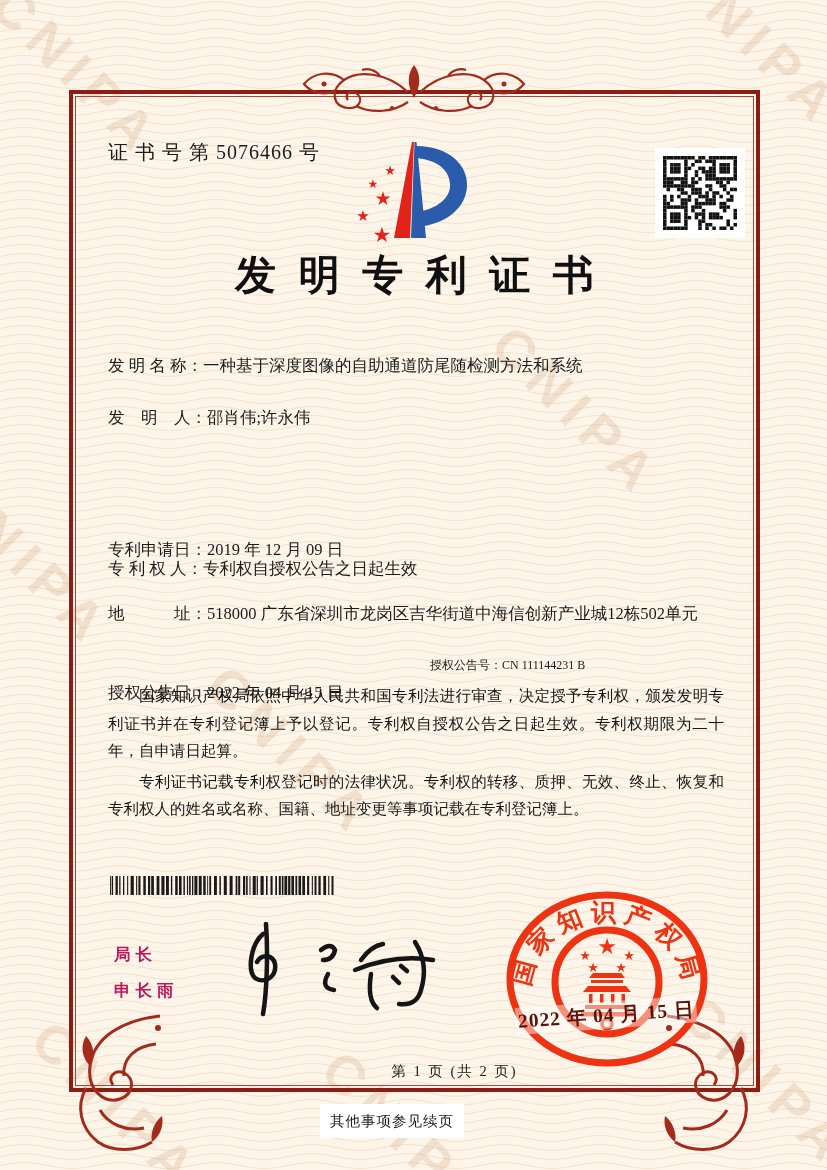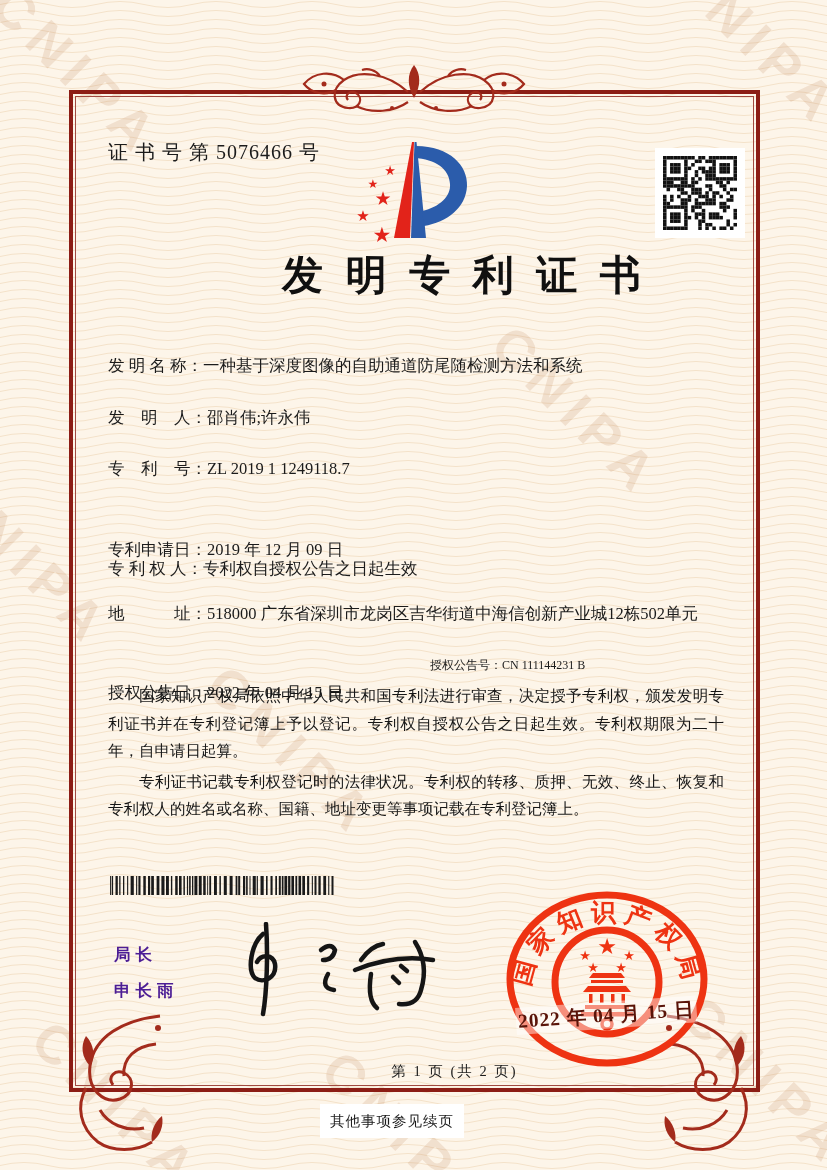--- a/index.html
+++ b/index.html
@@ -12,34 +12,34 @@
       font-weight:700;font-size:54px;letter-spacing:10px;color:rgba(196,138,100,0.20);
       transform:rotate(45deg);white-space:nowrap;pointer-events:none;}
   
   .frame{position:absolute;left:69px;top:90px;width:691px;height:1002px;
          border:4px solid #8c1d15;box-sizing:border-box;}
   .frame::after{content:'';position:absolute;inset:2px;border:1px solid #a1493f;}
   
   .certno{left:108px;top:139px;font-size:20px;letter-spacing:1px;white-space:pre;}
   
   .title{left:69px;top:248px;width:691px;text-align:center;font-size:41px;font-weight:700;
-         letter-spacing:.55em;text-indent:.55em;color:#101010;padding-left:47px;}
+         letter-spacing:.55em;text-indent:.55em;color:#101010;}
   
   .row{position:absolute;left:108px;font-size:16.5px;line-height:1.7;}
   .row .lbl{white-space:pre;text-align:right;}
   .row .val{white-space:pre-wrap;}
   .row .val.wide{display:inline-block;width:498px;vertical-align:top;}
   .row2{position:absolute;left:430px;font-size:12px;line-height:1.7;}
   
   .paras{left:108px;top:682px;width:616px;}
   .paras p{margin:0 0 3px 0;font-size:15.5px;line-height:1.78;text-indent:2em;
            text-align:justify;color:#161616;}
   
   .sig-block{left:114px;top:944px;font-family:"Liberation Sans","DejaVu Sans",sans-serif;
-             font-size:16.5px;font-weight:700;letter-spacing:5px;color:#4c1d95;}
+             font-size:16.5px;font-weight:700;letter-spacing:5px;color:#be185d;}
   .sig-block div{margin-bottom:14px;}
   
   .seal-date{left:516px;top:1008px;transform:rotate(-4deg);transform-origin:left center;
              font-size:19.5px;font-weight:700;letter-spacing:1px;color:#5a1409;
              background:rgba(255,255,255,0.45);padding:0 2px;white-space:pre;z-index:6;}
   
   .pagenum{left:69px;top:1062px;width:691px;text-align:center;font-size:14.5px;letter-spacing:2px;margin-left:40px;}
   .contbox{left:320px;top:1104px;width:144px;height:34px;background:#ffffff;text-align:center;
            line-height:34px;font-size:14.5px;letter-spacing:1px;z-index:7;}
   .qrbox{left:655px;top:148px;width:90px;height:90px;background:#ffffff;z-index:3;}
@@ -365,23 +365,20 @@
   </div>
 
   <div class="abs title">发明专利证书</div>
 
   <div class="row" style="top:352px">
     <span class="lbl">发 明 名 称：</span><span class="val">一种基于深度图像的自助通道防尾随检测方法和系统</span>
   </div>
   <div class="row" style="top:404px">
     <span class="lbl">发　明　人：</span><span class="val">邵肖伟;许永伟</span>
   </div>
-  <div class="row" style="top:455px">
-    <span class="lbl">专　利　号：</span><span class="val">ZL 2019 1 1249118.7</span>
-  </div>
   <div class="row" style="top:536px">
     <span class="lbl">专利申请日：</span><span class="val">2019 年 12 月 09 日</span>
   </div>
   <div class="row" style="top:555px">
     <span class="lbl">专 利 权 人：</span><span class="val">专利权自授权公告之日起生效</span>
   </div>
   <div class="row" style="top:600px">
     <span class="lbl">地　　　址：</span><span class="val wide">518000 广东省深圳市龙岗区吉华街道中海信创新产业城12栋502单元</span>
   </div>
   <div class="row" style="top:679px">

